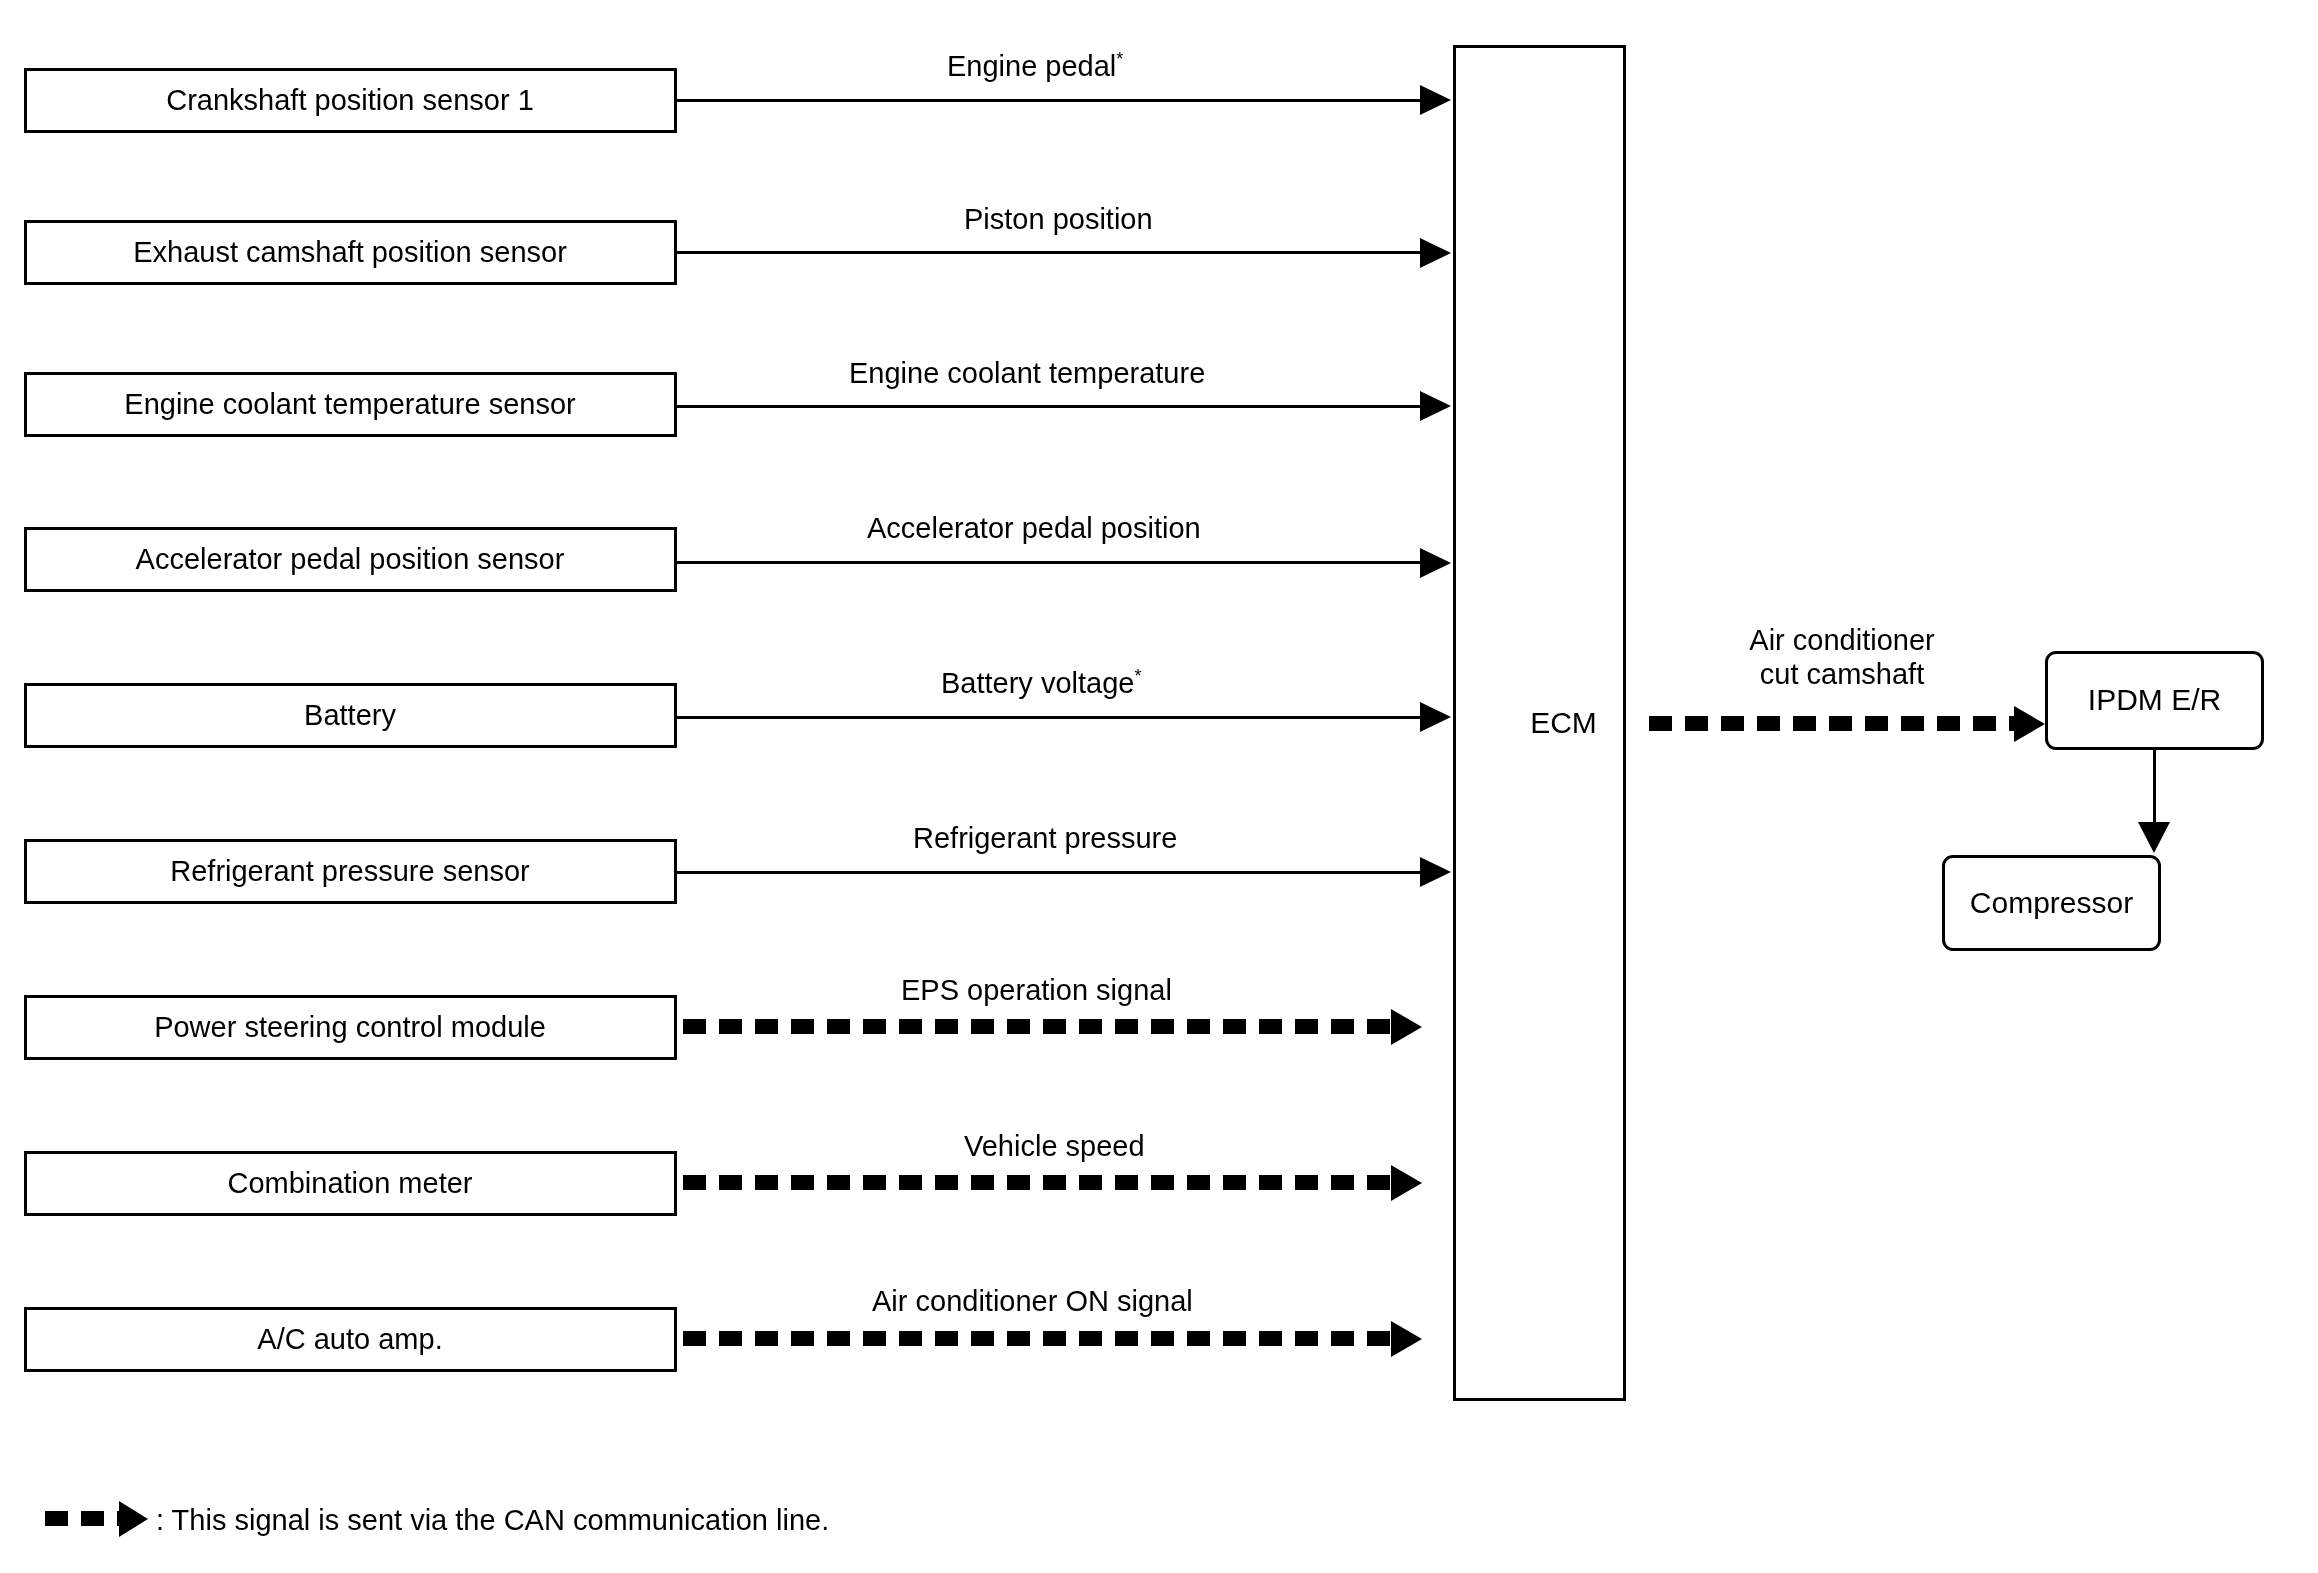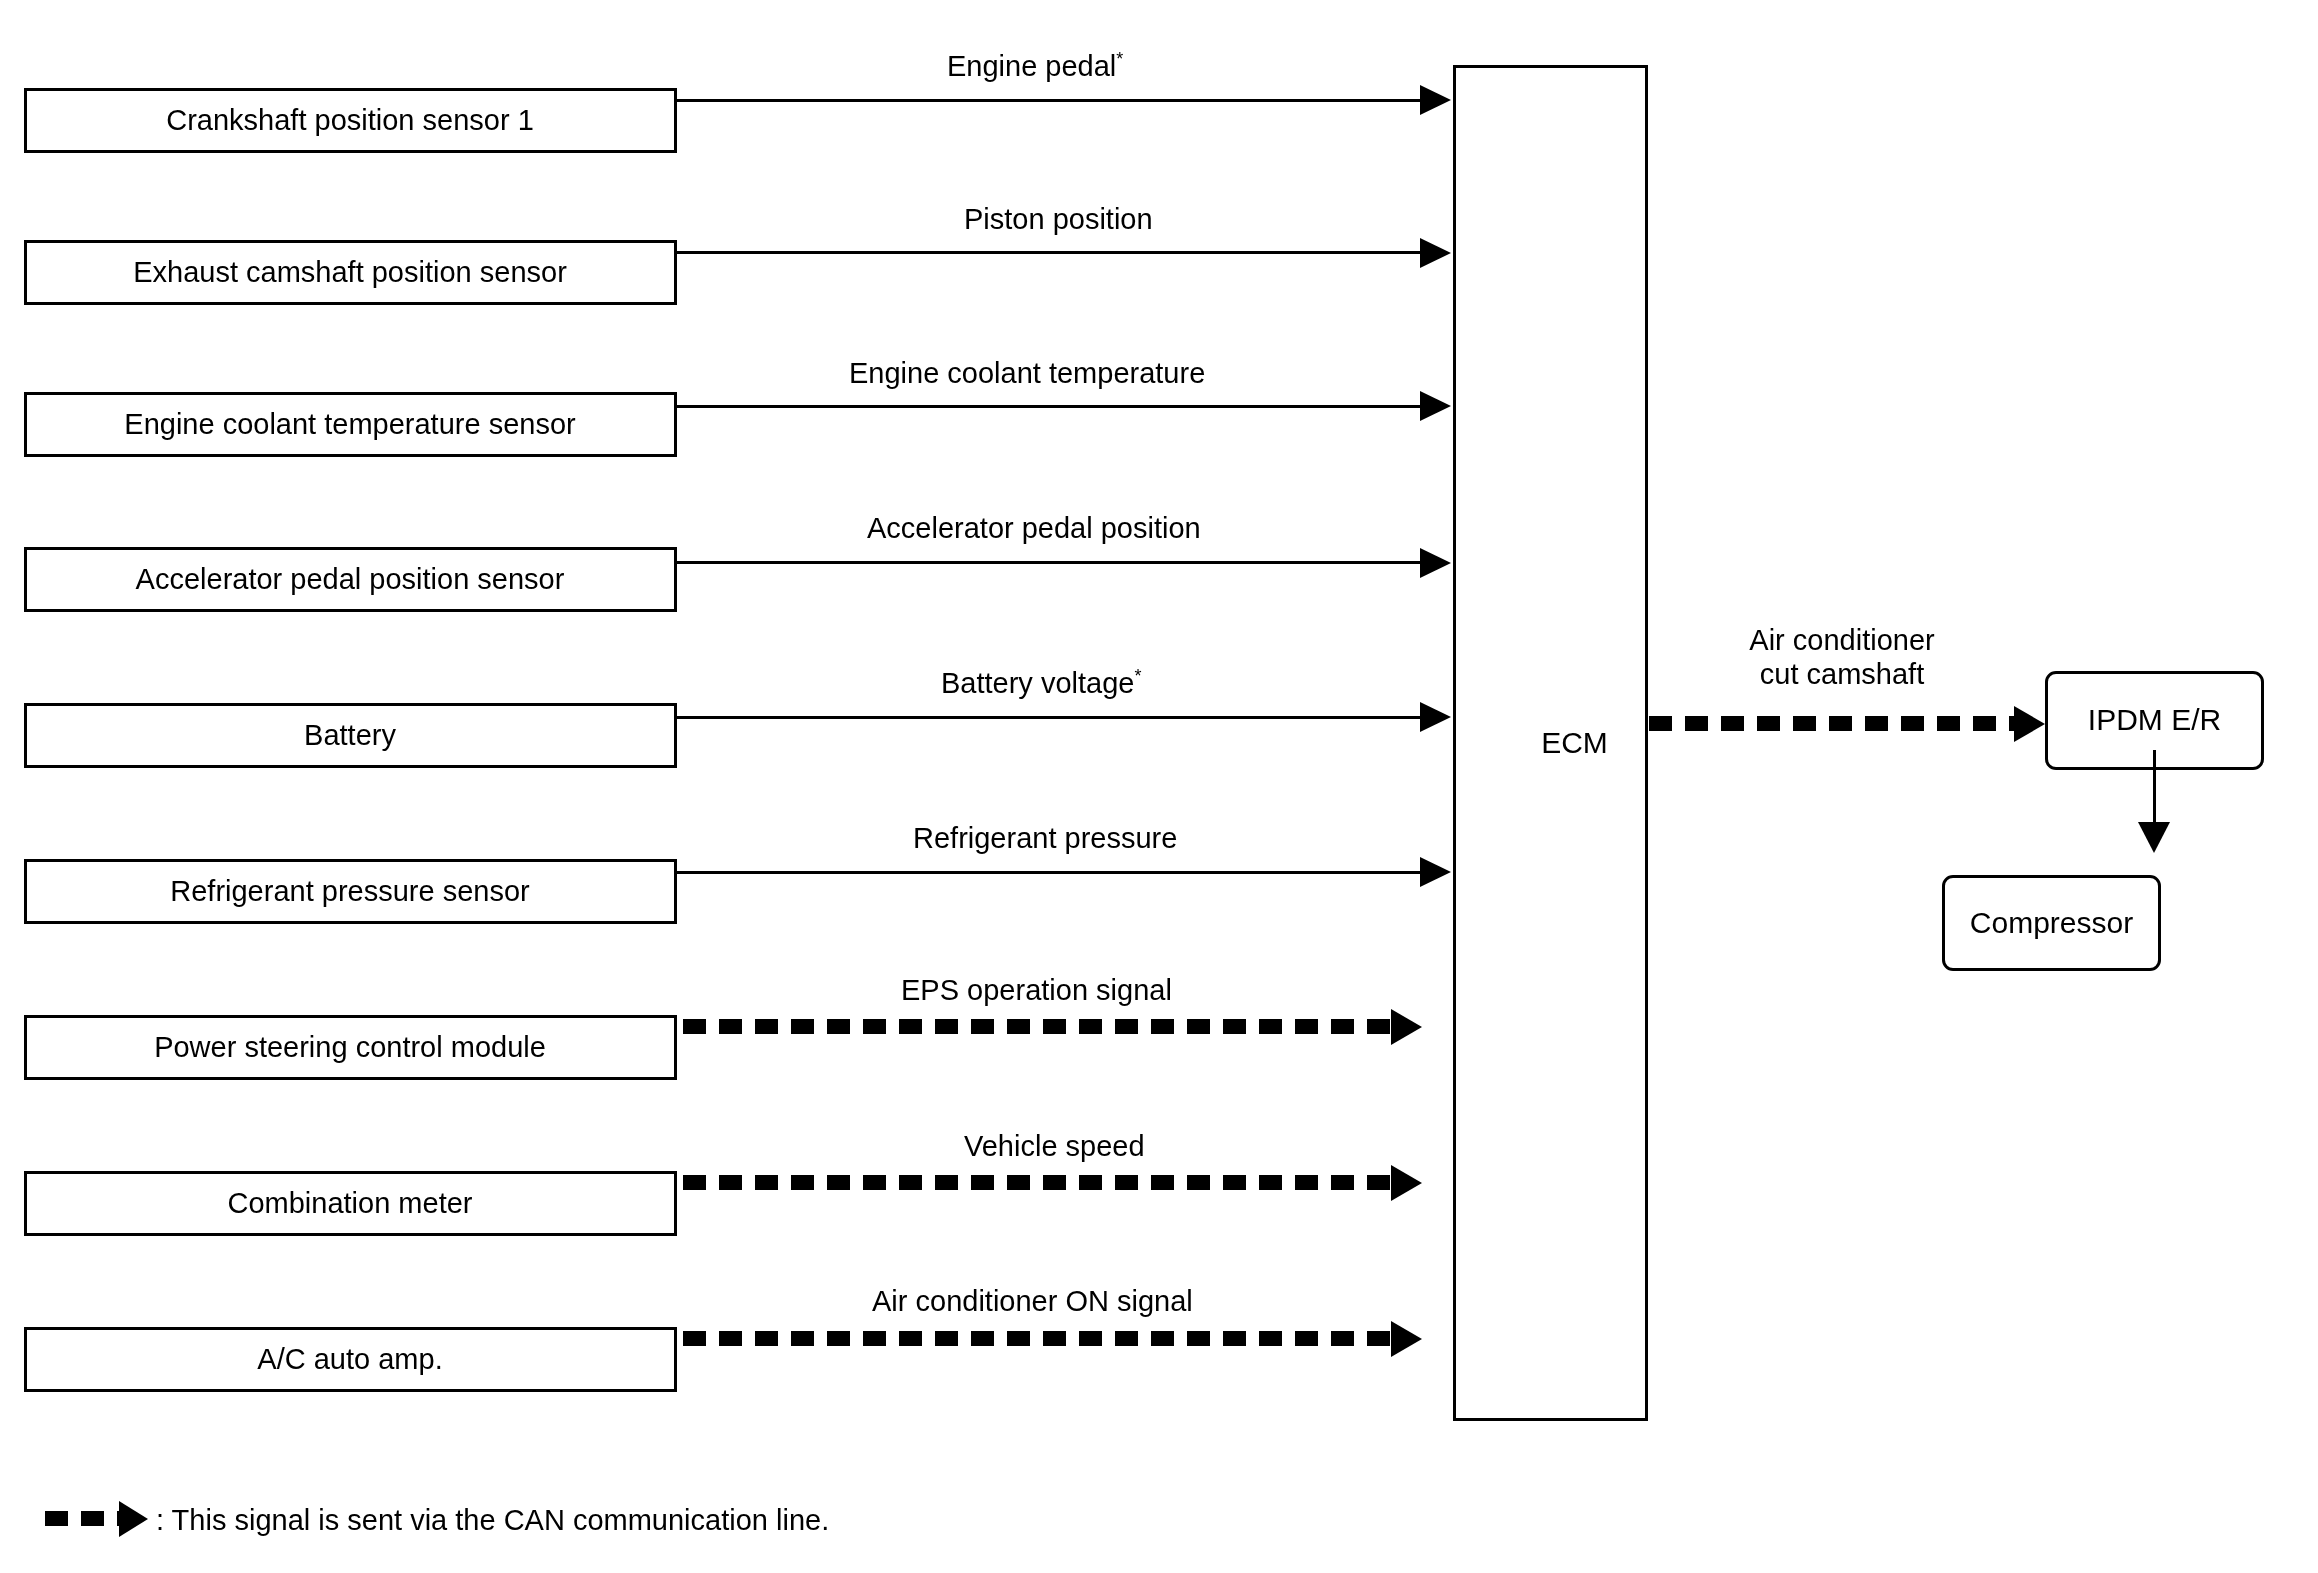--- a/index.html
+++ b/index.html
@@ -10,24 +10,23 @@
   
   .node{
     position:absolute;
     border:3.4px solid #000;
     background:#fff;
     box-sizing:border-box;
     display:flex;align-items:center;justify-content:center;
     text-align:center;
     line-height:1.15;
     font-size:29px;
-    margin-top:20px;
   }
   .node.sensor{left:23.5px;width:653px;height:65px;}
-  .node.ecm{left:1453px;top:45px;width:195px;height:1356px;font-size:30px;padding-left:48px;}
+  .node.ecm{left:1453px;top:45px;width:173px;height:1356px;font-size:30px;padding-left:48px;}
   .node.small{width:219px;height:99px;font-size:30px;border-radius:11px;}
 
   
   .wire{position:absolute;height:2.9px;background:#000;}
   .wire-head{
     position:absolute;
     width:0;height:0;
     border-top:15px solid transparent;
     border-bottom:15px solid transparent;
     border-left:31px solid #000;

